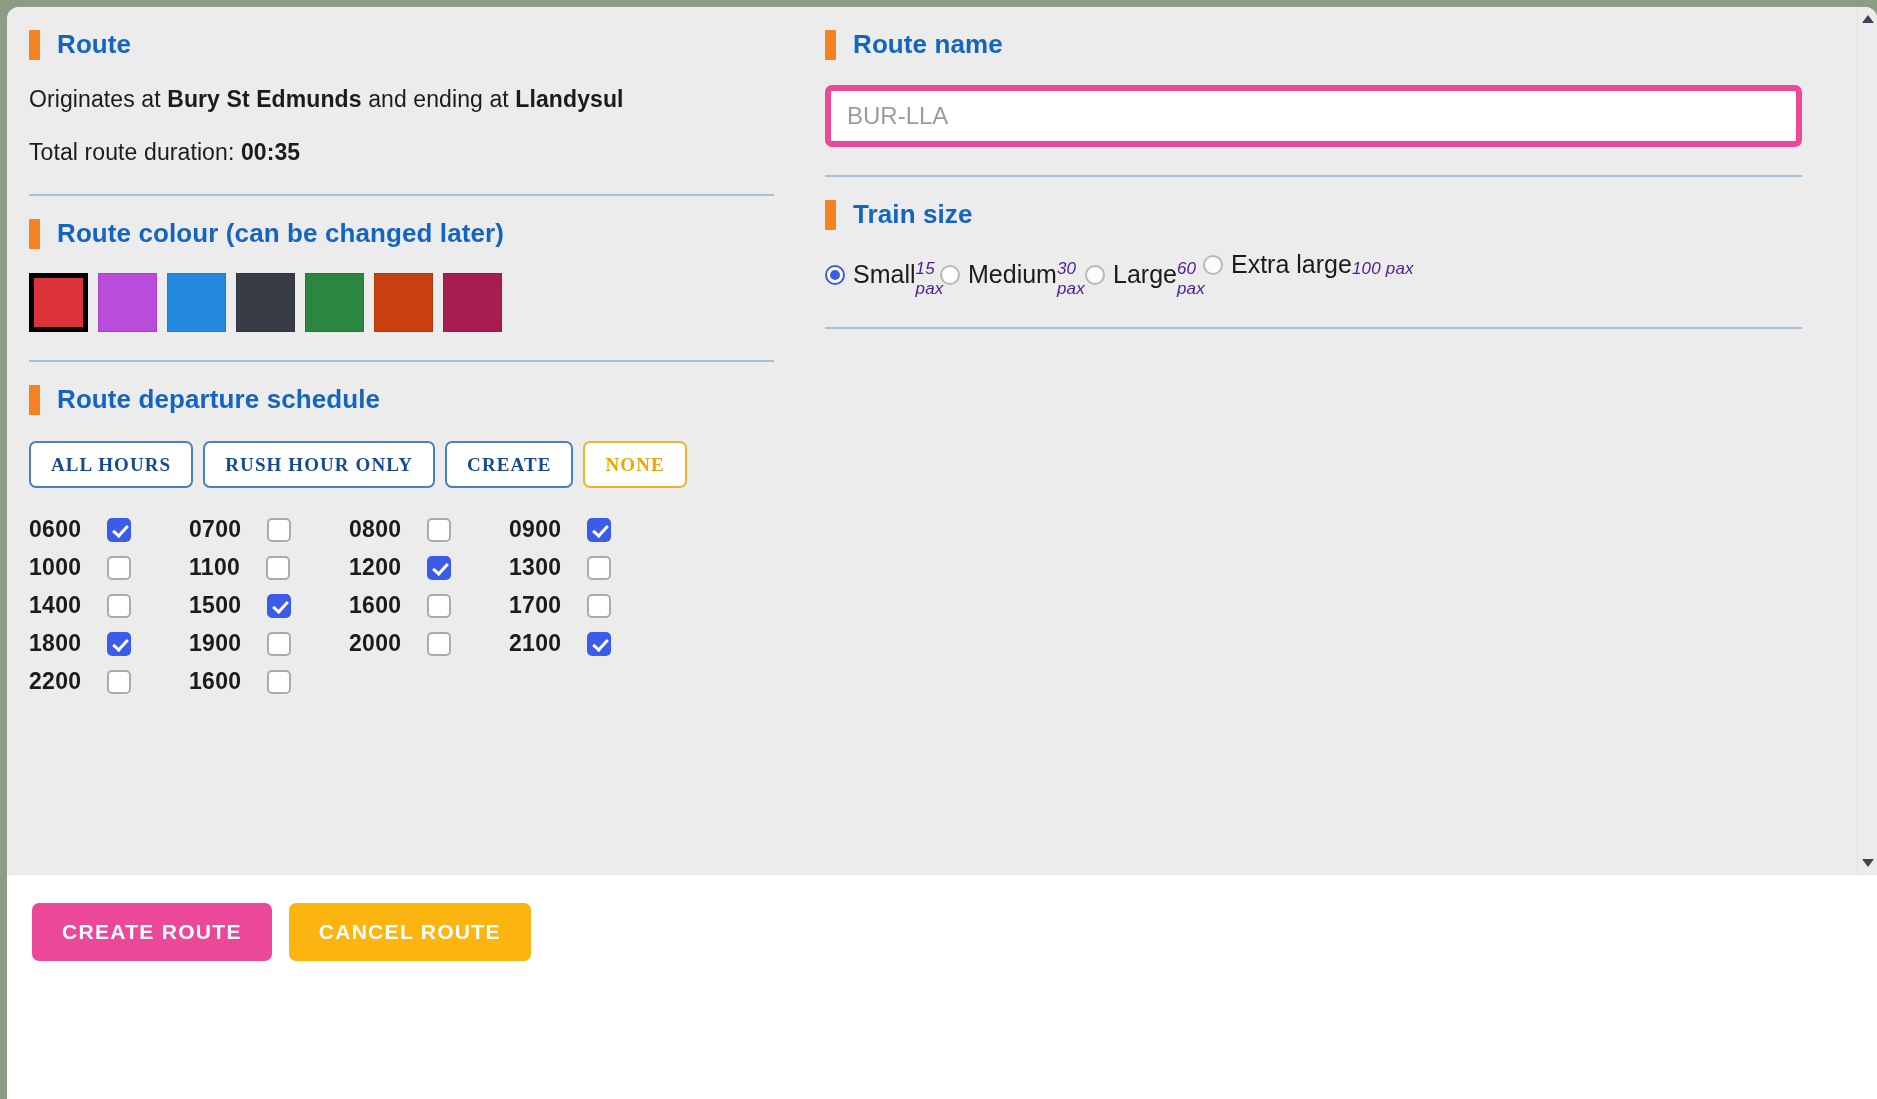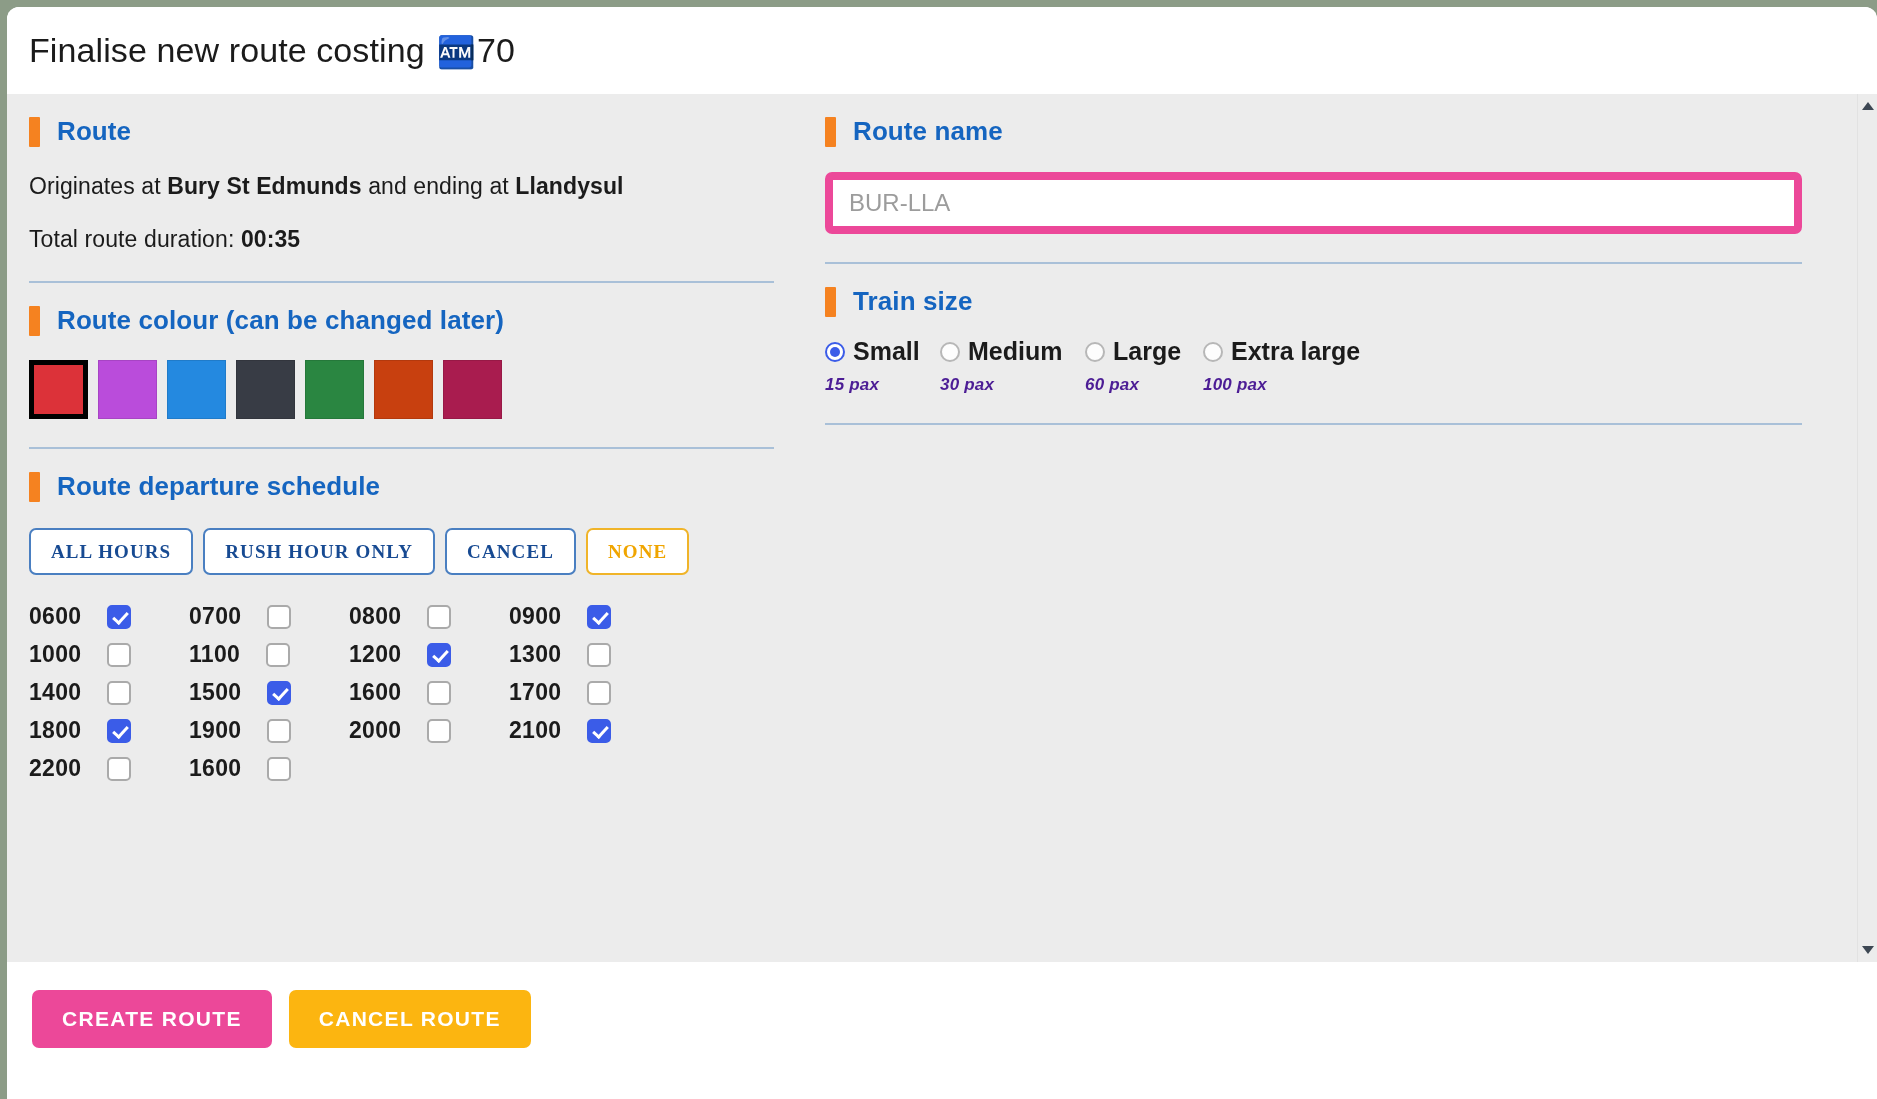--- a/index.html
+++ b/index.html
@@ -108,21 +108,21 @@
     height: 0;
     border-top: 2px solid #a9c0d8;
     margin-top: 28px;
   }
 
   
   .text-input {
     width: 100%;
     height: 62px;
     margin-top: 25px;
-    border: 8px solid #ec4899;
+    border: 6px solid #ec4899;
     border-radius: 7px;
     background: #ffffff;
     font-size: 24px;
     font-family: "Liberation Sans", sans-serif;
     color: #1b1b1b;
     padding: 0 16px;
     outline: none;
   }
   .text-input::placeholder { color: #9c9c9c; }
 
@@ -142,21 +142,21 @@
   .swatch.selected {
     border: 5px solid #000000;
   }
 
   
   .radio-row {
     display: flex;
     margin-top: 20px;
     align-items: flex-start;
   }
-  .radio-opt { display: flex; flex-direction: column; font-weight: bold; }
+  .radio-opt { display: flex; flex-direction: row; }
   .radio-line {
     display: flex;
     align-items: center;
     gap: 8px;
   }
   .radio-dot {
     width: 20px; height: 20px;
     border-radius: 50%;
     border: 2px solid #b7b7b7;
     background: #fdfdfd;
@@ -289,23 +289,20 @@
     cursor: pointer;
   }
   .action-btn.primary { background: #ec4899; }
   .action-btn.warn    { background: #fcb510; }
 </style>
 </head>
 <body>
 
 <div class="window">
 
-  <div class="title-bar">
-    <div class="title-text"><span>Finalise new route</span><span> </span><span>costing</span><span> </span><span class="title-emoji">🏧</span><span>70</span></div>
-  </div>
 
   <div class="body-area">
 
     <div class="columns">
 
       <div class="col col-left">
 
         <div class="sec-head">
           <div class="sec-bar"></div>
           <div class="sec-title">Route</div>
@@ -335,21 +332,21 @@
         <div class="divider"></div>
 
         <div class="sec-head">
           <div class="sec-bar"></div>
           <div class="sec-title">Route departure schedule</div>
         </div>
 
         <div class="preset-row" id="presets">
             <button class="preset-btn">ALL HOURS</button>
             <button class="preset-btn">RUSH HOUR ONLY</button>
-            <button class="preset-btn">CANCEL</button>
+            <button class="preset-btn">CREATE</button>
             <button class="preset-btn amber">NONE</button>
           </div>
 
         <div class="hours" id="hours">
             <div class="hour-cell">
               <span class="hour-label">0600</span>
               <div class="cbox on"></div>
             </div>
             <div class="hour-cell">
               <span class="hour-label">0700</span>

